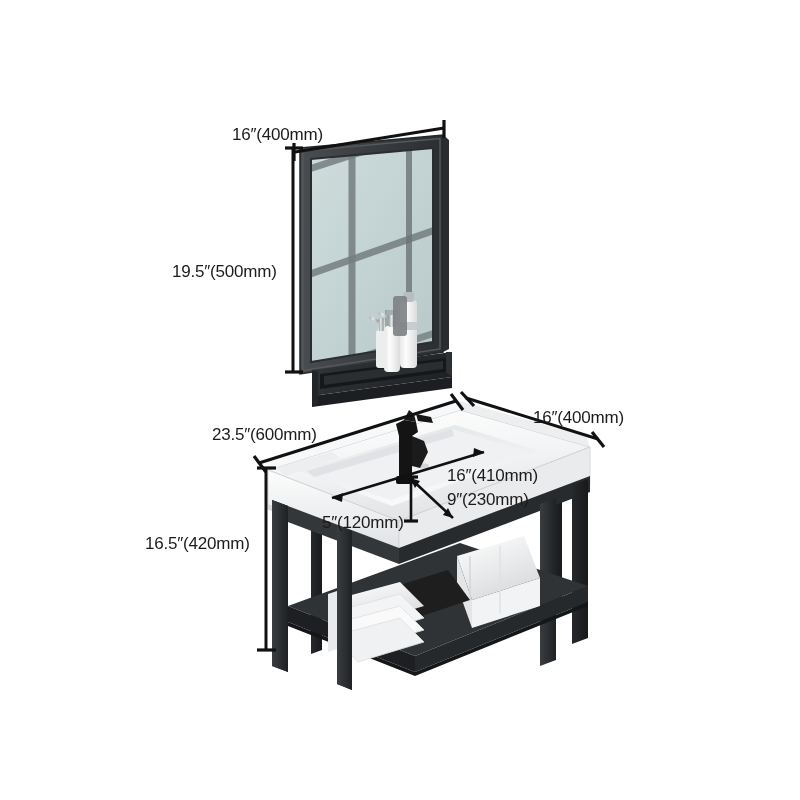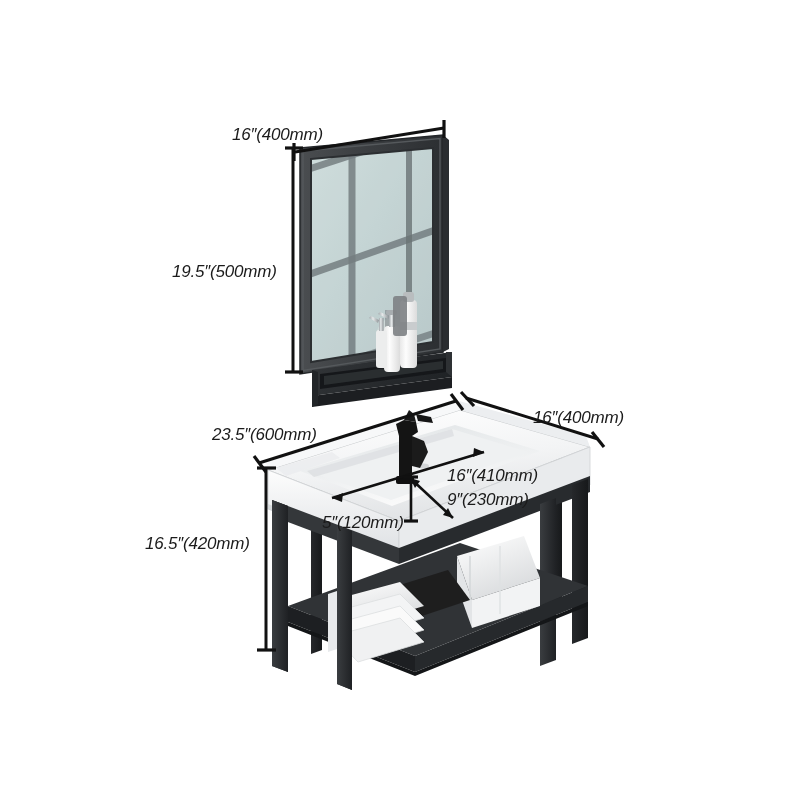--- a/index.html
+++ b/index.html
@@ -3,21 +3,21 @@
 <meta charset="utf-8">
 <style>
   html,body{margin:0;padding:0;}
   body{
     width:800px;height:800px;
     background:#ffffff;
     font-family:"Liberation Sans", sans-serif;
     overflow:hidden;
     position:relative;
   }
-  #stage{position:absolute;inset:0;font-style:italic;}
+  #stage{position:absolute;inset:0;}
   svg.layer{position:absolute;left:0;top:0;width:800px;height:800px;}
   .dimtext{
     font-family:"Liberation Sans", sans-serif;
     font-size:17px;
     fill:#1b1b1b;
     letter-spacing:-0.2px;
   }
   .dimline{stroke:#111111;stroke-width:3;fill:none;}
   .dimline-thin{stroke:#111111;stroke-width:2.6;fill:none;}
   .tick{stroke:#111111;stroke-width:3.2;fill:none;}

